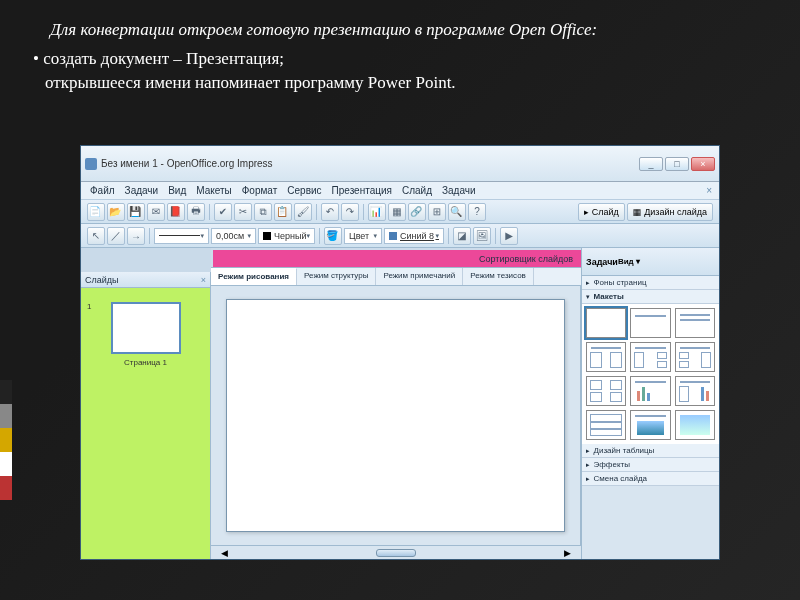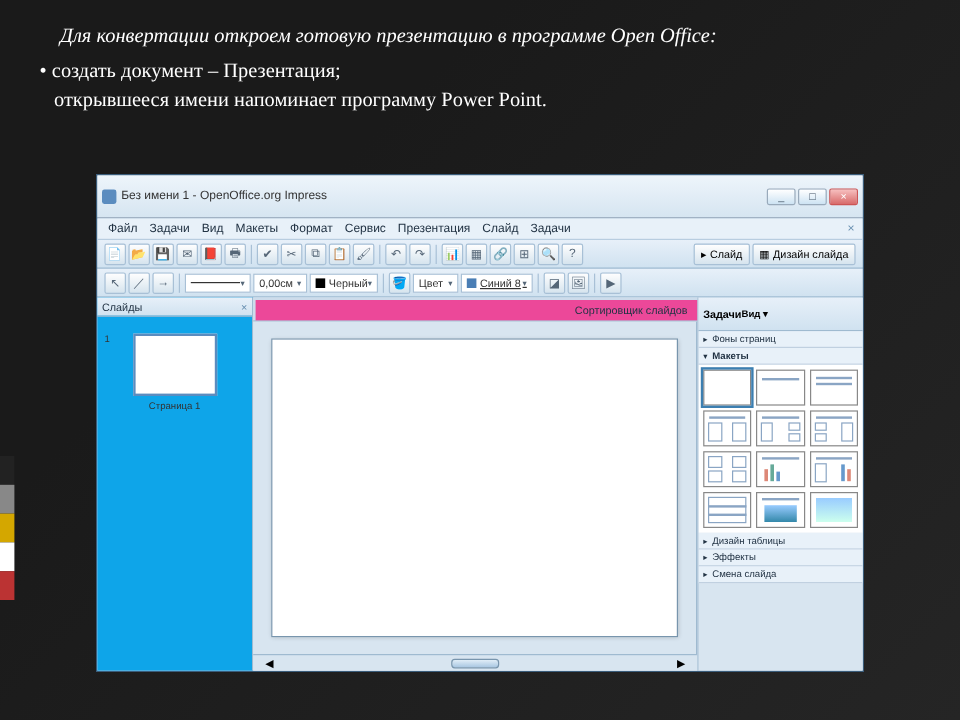--- a/index.html
+++ b/index.html
@@ -73,22 +73,22 @@
   .tb-field .arr{margin-left:auto;color:#567;font-size:7px;}
   .tb-right{margin-left:auto;display:flex;gap:2px;}
   .tb-txtbtn{height:18px;padding:0 5px;display:flex;align-items:center;gap:3px;border:1px solid #a8c0d6;background:linear-gradient(#fefefe,#d6e4ee);border-radius:2px;font-size:9px;}
 
   
   .workarea {
     display:flex; height:calc(100% - 20px - 18px - 24px - 24px - 16px);
     background:#c9dae9;
   }
   .panel-slides {
-    width:130px; background:#0ea5e9; border-right:1px solid #9fbad0;
-    display:flex;flex-direction:column;
+    width:130px; background:#bef264; border-right:1px solid #9fbad0;
+    display:flex;flex-direction:column;margin-top:24px;
   }
   .panel-head {
     height:16px;background:linear-gradient(#e7f0f9,#d0e2f0);border-bottom:1px solid #9fbad0;
     display:flex;align-items:center;padding:0 4px;font-size:9px;color:#234;
     position:relative;
   }
   .panel-head .closex{position:absolute;right:4px;color:#688fb0;}
   .slidethumb {
     margin:14px auto 4px; width:70px;height:52px;background:#fff;border:2px solid #5b8cbf;
   }
@@ -259,20 +259,26 @@
         <span class="slidenum">1</span>
         <div class="slidethumb"></div>
       </div>
       <div class="thumb-cap">Страница 1</div>
     </div>
 
     <div class="panel-main">
       <div class="tabs">
         <div class="tab" style="flex:1;text-align:right;background:#ec4899;border:none;padding-top:4px;">Сортировщик слайдов</div>
       </div>
+      <div class="subtabs">
+        <div class="subtab active">Режим рисования</div>
+        <div class="subtab">Режим структуры</div>
+        <div class="subtab">Режим примечаний</div>
+        <div class="subtab">Режим тезисов</div>
+      </div>
       <div class="canvas-wrap">
         <div class="canvas"></div>
       </div>
       <div class="hscroll">
         <span>◀</span>
         <div class="thumb"></div>
         <span>▶</span>
       </div>
     </div>
 

